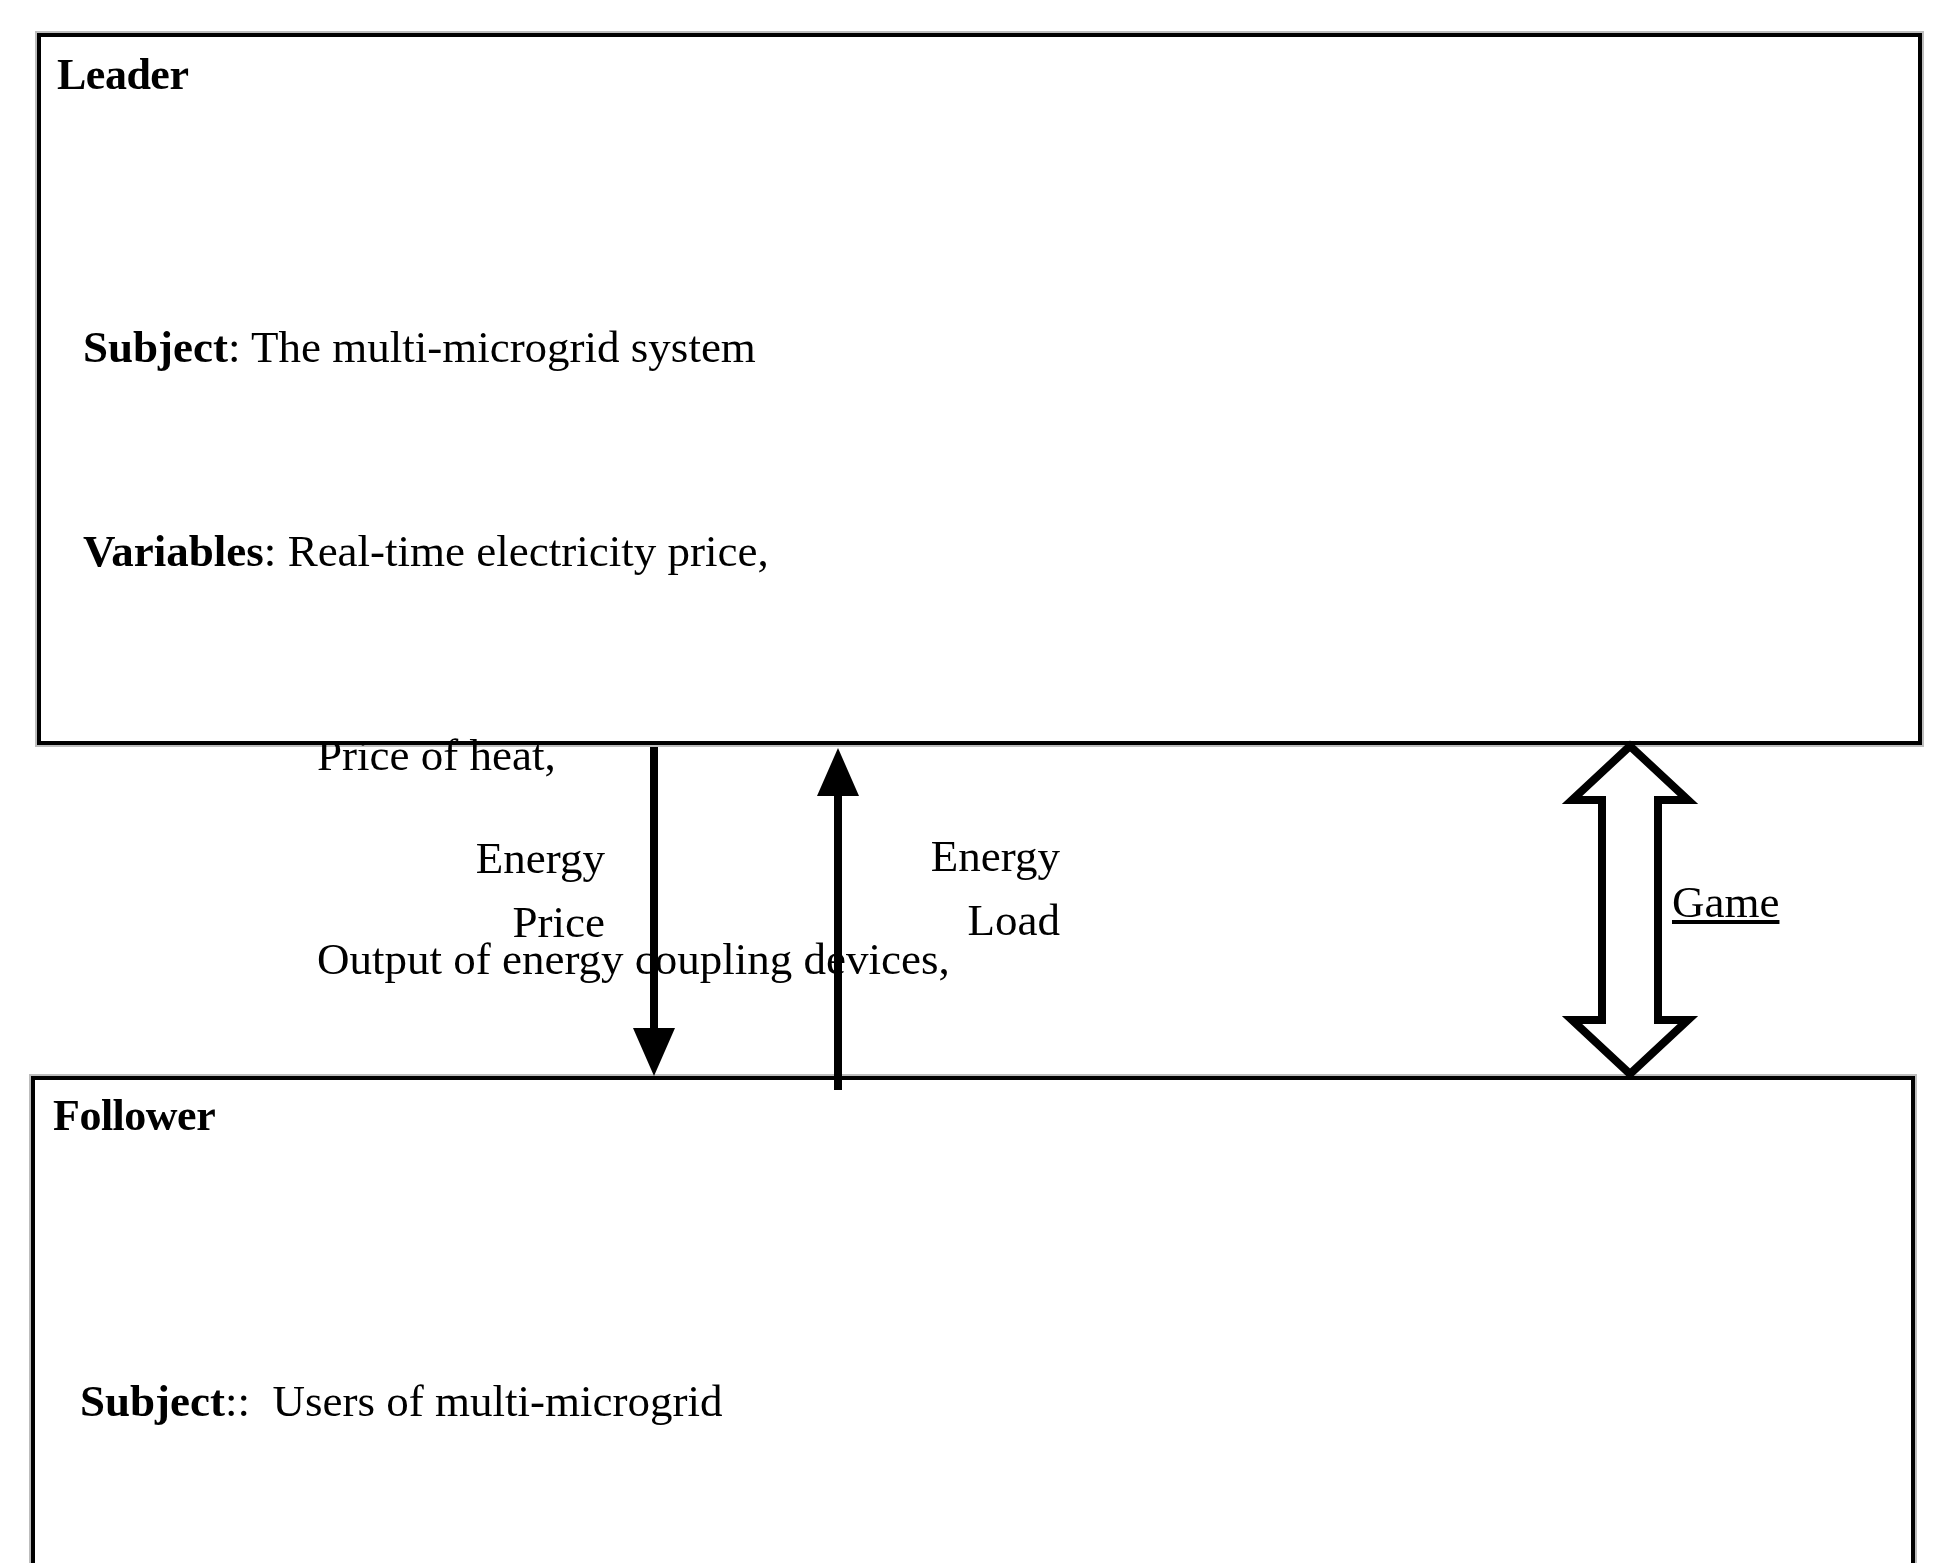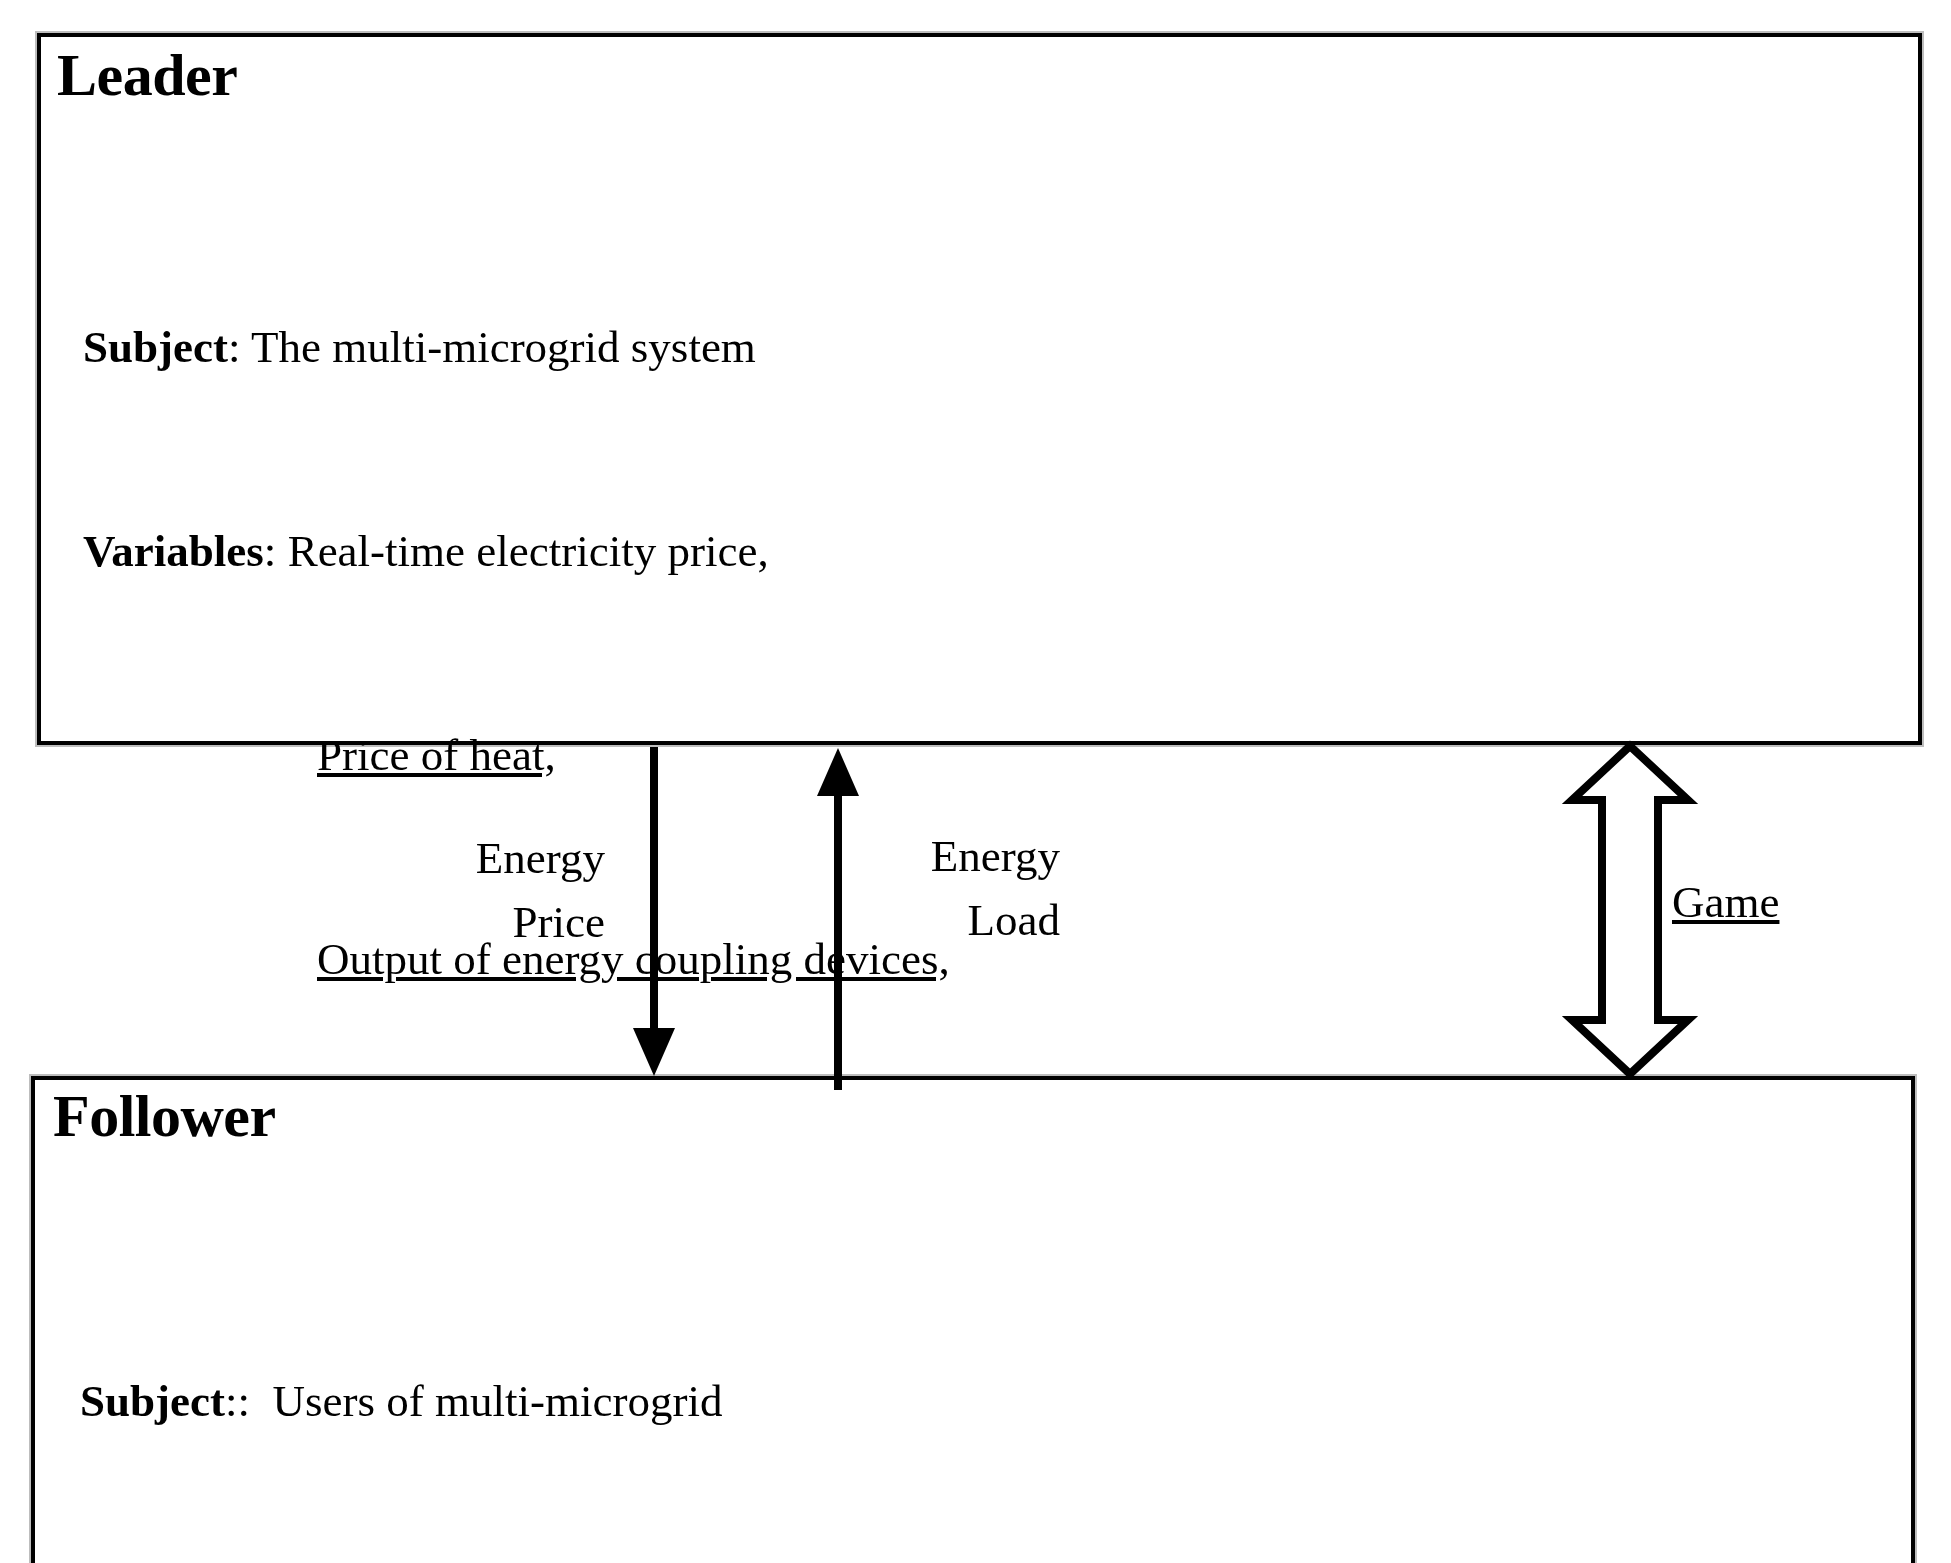--- a/index.html
+++ b/index.html
@@ -26,35 +26,35 @@
     left: 37px; top: 33px;
     width: 1885px; height: 712px;
   }
   .box-follower {
     left: 31px; top: 1076px;
     width: 1884px; height: 574px;
   }
   .box-title {
     position: absolute;
     font-weight: bold;
-    font-size: 60px;
+    font-size: 44px;
     line-height: 60px;
     letter-spacing: -0.5px;
   }
   .box-leader .box-title { left: 16px; top: 8px; }
   .box-follower .box-title { left: 18px; top: 6px; }
   .fields {
     position: absolute;
     font-size: 45px;
     white-space: pre-wrap;
   }
   .box-leader .fields { left: 14px; top: 140px; line-height: 68px; }
   .box-follower .fields { left: 17px; top: 146px; line-height: 70px; }
   .field-line { white-space: pre; }
-  .field-line.indent { padding-left: 262px; text-decoration: underline; }
+  .field-line.indent { padding-left: 262px; }
   .field-label { font-weight: bold; margin-left: 28px; }
   .conn-label {
     position: absolute;
     font-size: 45px;
     line-height: 64px;
     text-align: right;
   }
   .label-energy-price { left: 385px; top: 826px; width: 220px; }
   .label-actual-load  { left: 845px; top: 824px; width: 215px; }
   .label-game {

